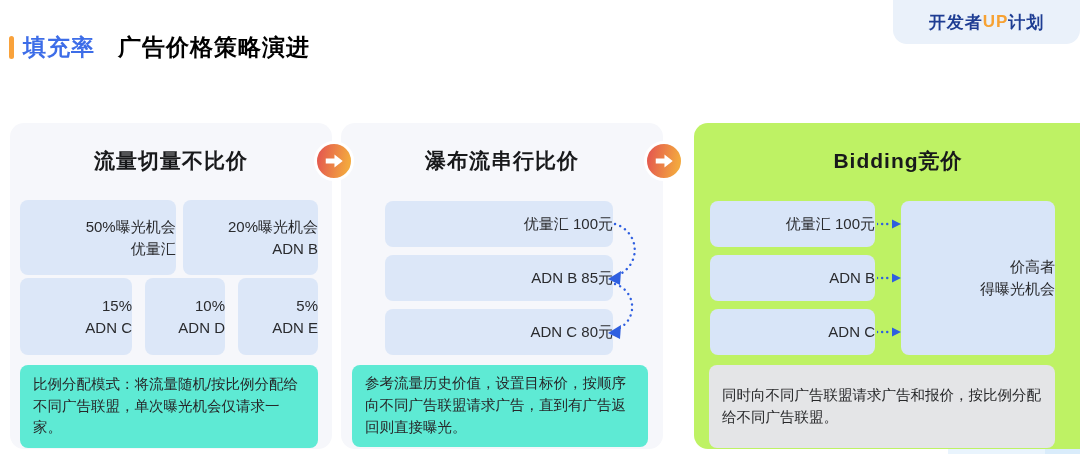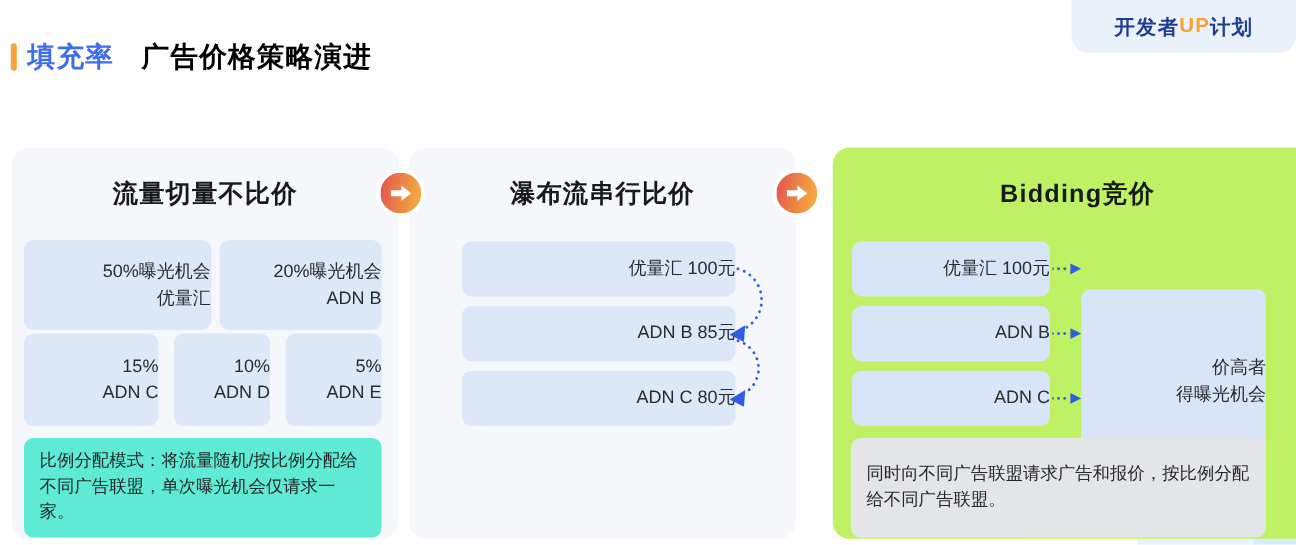--- a/index.html
+++ b/index.html
@@ -99,21 +99,21 @@
   .p2-arcs { position:absolute; left:264px; top:95px; }
   #panel-2 .note { left:11px; top:242px; width:296px; height:82px; }
 
   
   .p3-cards {
     position:absolute; left:16px; top:78px; width:165px;
     display:flex; flex-direction:column; gap:8px;
   }
   .p3-cards .card { height:46px; }
   .p3-result {
-    position:absolute; left:207px; top:78px; width:154px; height:154px;margin-top:40px;
+    position:absolute; left:207px; top:78px; width:154px; height:154px;
   }
   .p3-arrows { position:absolute; left:183px; top:95px; }
   #panel-3 .note { left:15px; top:242px; width:346px; height:83px; }
 
   
   .flow-circle {
     position:absolute; top:141px;
     width:40px; height:40px;
     border:3px solid #ffffff; border-radius:50%;
     background:linear-gradient(100deg, #E55D4E 12%, #F3A93E 88%);
@@ -189,20 +189,23 @@
     <div class="card">
       <span>ADN C 80元</span>
     </div>
   </div>
   <svg class="p2-arcs" width="46" height="122" viewBox="0 0 46 122">
     <path d="M10 6 A27 27 0 0 1 10 58" fill="none" stroke="#2F5FE0" stroke-width="2.4" stroke-linecap="round" stroke-dasharray="0.1 5.5"></path>
     <polygon points="3,61 16,53 15,67" fill="#2F5FE0"></polygon>
     <path d="M10 66 A24 24 0 0 1 10 112" fill="none" stroke="#2F5FE0" stroke-width="2.4" stroke-linecap="round" stroke-dasharray="0.1 5.5"></path>
     <polygon points="3,115 16,107 15,121" fill="#2F5FE0"></polygon>
   </svg>
+  <div class="note">
+    <span>参考流量历史价值，设置目标价，按顺序向不同广告联盟请求广告，直到有广告返回则直接曝光。</span>
+  </div>
 </div>
 
 <div class="panel" id="panel-3">
   <div class="panel-title">Bidding竞价</div>
   <div class="p3-cards">
     <div class="card">
       <span>优量汇 100元</span>
     </div>
     <div class="card">
       <span>ADN B</span>

